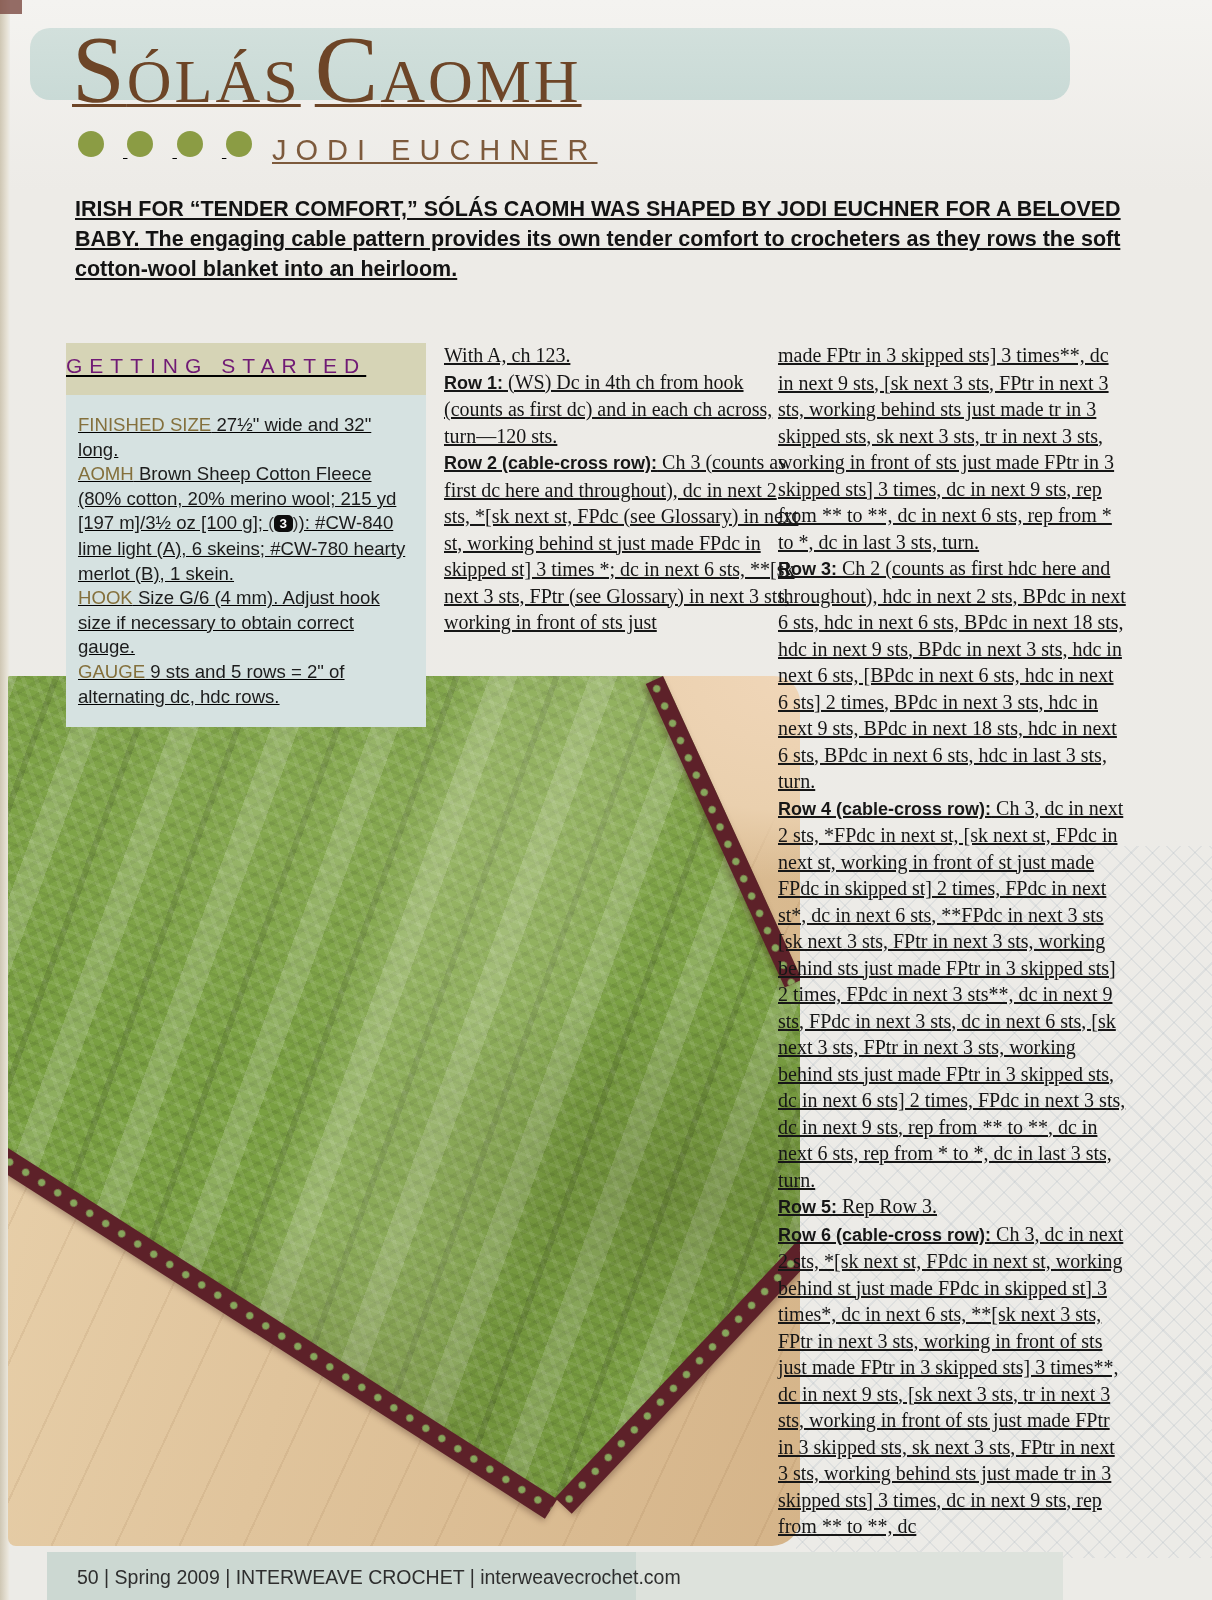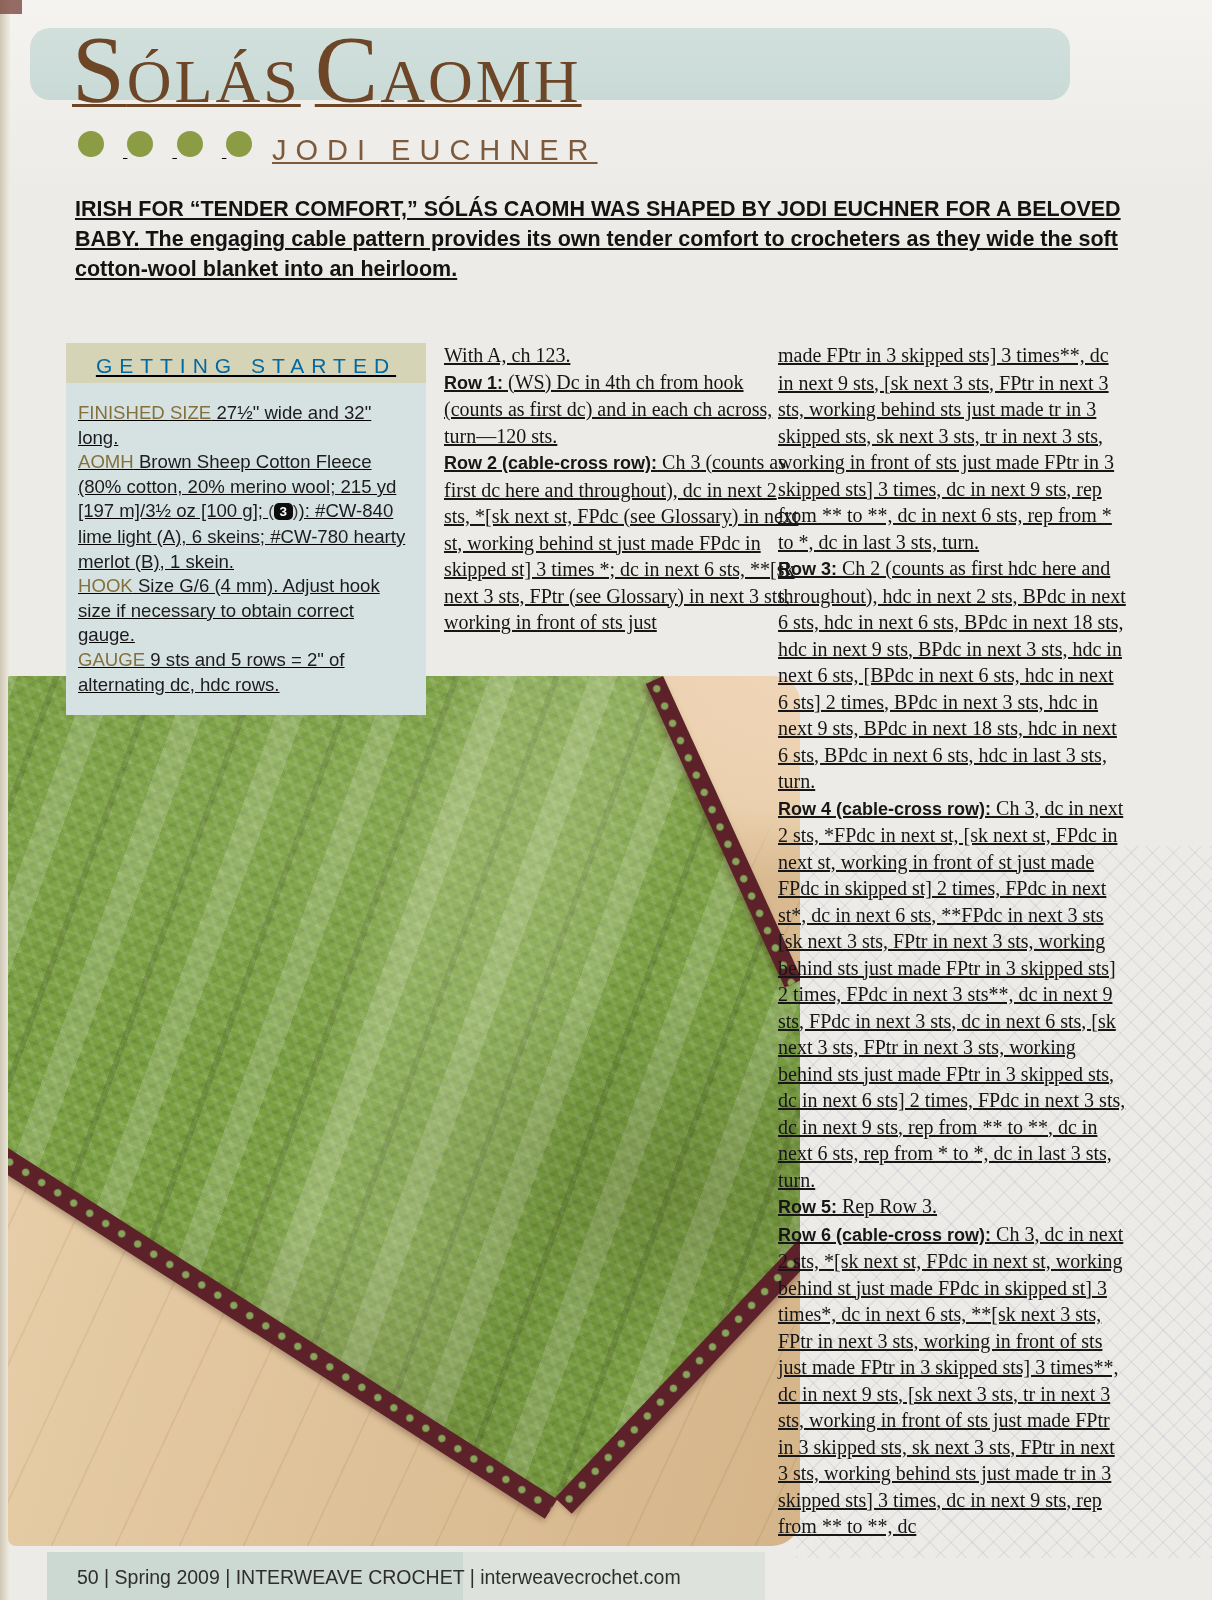--- a/index.html
+++ b/index.html
@@ -23,22 +23,22 @@
   .t-gap{display:inline-block;width:14px;}
   .dots{left:78px;top:131px;z-index:2;}
   .dot{display:inline-block;width:26px;height:26px;border-radius:50%;
     background:#8b9c44;margin-right:19px;}
   .byline{left:272px;top:134px;font-size:29px;letter-spacing:9px;color:#7d5a3c;z-index:2;}
   .intro{left:75px;top:194px;width:1094px;margin:0;font-weight:700;font-size:21.5px;
     line-height:30px;color:#131313;}
 
   
   .gs-box{left:66px;top:343px;width:360px;z-index:2;}
-  .gs-header{height:40px;line-height:46px;text-align:center;letter-spacing:7px;
-    font-size:21px;color:#0369a1;background:#d6d4b6;}
+  .gs-header{height:52px;line-height:46px;text-align:left;letter-spacing:7px;
+    font-size:21px;color:#701a75;background:#d6d4b6;}
   .gs-body{background:#d6e2e1;padding:18px 14px 18px 12px;font-size:18.6px;
     line-height:24.6px;color:#1c1c1c;}
   .gs-body p{margin:0;}
   .gs-label{color:#84703c;}
   .yarn-symbol{display:inline-block;white-space:nowrap;}
   .ys-paren{color:#333;font-size:17px;}
   .ys-badge{display:inline-block;background:#0d0d0d;color:#fff;font-weight:700;
     font-size:13.5px;width:19px;height:17px;line-height:17px;text-align:center;
     border-radius:5px;vertical-align:1px;}
 
@@ -79,21 +79,21 @@
       radial-gradient(520px 300px at 85% 60%,rgba(35,30,5,.16),rgba(0,0,0,0) 70%),
       radial-gradient(700px 380px at 45% 15%,rgba(255,255,220,.10),rgba(255,255,255,0) 70%);}
   .picot{position:absolute;background-color:#5d2129;transform-origin:0 0;
     background-image:radial-gradient(circle at 9px 11px,#87a65c 3.2px,rgba(0,0,0,0) 4.2px);
     background-size:19px 22px;box-shadow:0 3px 6px rgba(60,30,20,.35);}
   .edge-a{left:0;top:472px;width:652px;height:23px;transform:rotate(32.6deg);}
   .edge-b{left:547px;top:822px;width:360px;height:23px;transform:rotate(-46.7deg);}
   .edge-c{left:655px;top:0;width:334px;height:19px;transform:rotate(65.4deg);}
 
   
-  .footer-bar{left:47px;top:1552px;width:718px;height:48px;z-index:2;
+  .footer-bar{left:47px;top:1552px;width:1016px;height:48px;z-index:2;
     background:linear-gradient(90deg,#ccd8d2 0 58%,#dde2dc 58%);}
   .footer-text{display:inline-block;padding-left:30px;line-height:50px;
     font-size:19.5px;color:#2e2e2e;}
 </style>
 </head>
 <body>
 
 <div>
 
   <div class="abs page-edge"></div>
@@ -105,21 +105,21 @@
 
   <div class="abs dots">
     <span class="dot"></span>
     <span class="dot"></span>
     <span class="dot"></span>
     <span class="dot"></span>
   </div>
 
   <div class="abs byline">JODI EUCHNER</div>
 
-  <p class="abs intro"><span>IRISH FOR “TENDER COMFORT,” SÓLÁS CAOMH WAS SHAPED BY JODI EUCHNER FOR A BELOVED BABY.</span><span> The engaging cable pattern provides its own tender comfort to crocheters as they wide the soft cotton-wool blanket into an heirloom.</span></p>
+  <p class="abs intro"><span>IRISH FOR “TENDER COMFORT,” SÓLÁS CAOMH WAS SHAPED BY JODI EUCHNER FOR A BELOVED BABY.</span><span> The engaging cable pattern provides its own tender comfort to crocheters as they rows the soft cotton-wool blanket into an heirloom.</span></p>
 
   <section class="abs gs-box">
     <div class="gs-header">GETTING STARTED</div>
     <div class="gs-body">
       <p><span class="gs-label">FINISHED SIZE</span><span> 27½" wide and 32" long.</span></p>
       <p><span class="gs-label">AOMH</span><span> Brown Sheep Cotton Fleece (80% cotton, 20% merino wool; 215 yd [197 m]/3½ oz [100 g]; </span><span class="yarn-symbol"><span class="ys-paren">(</span><span class="ys-badge">3</span><span class="ys-paren">)</span></span><span>): #CW-840 lime light (A), 6 skeins; #CW-780 hearty merlot (B), 1 skein.</span></p>
       <p><span class="gs-label">HOOK</span><span> Size G/6 (4 mm). Adjust hook size if necessary to obtain correct gauge.</span></p>
       <p><span class="gs-label">GAUGE</span><span> 9 sts and 5 rows = 2" of alternating dc, hdc rows.</span></p>
     </div>
   </section>

